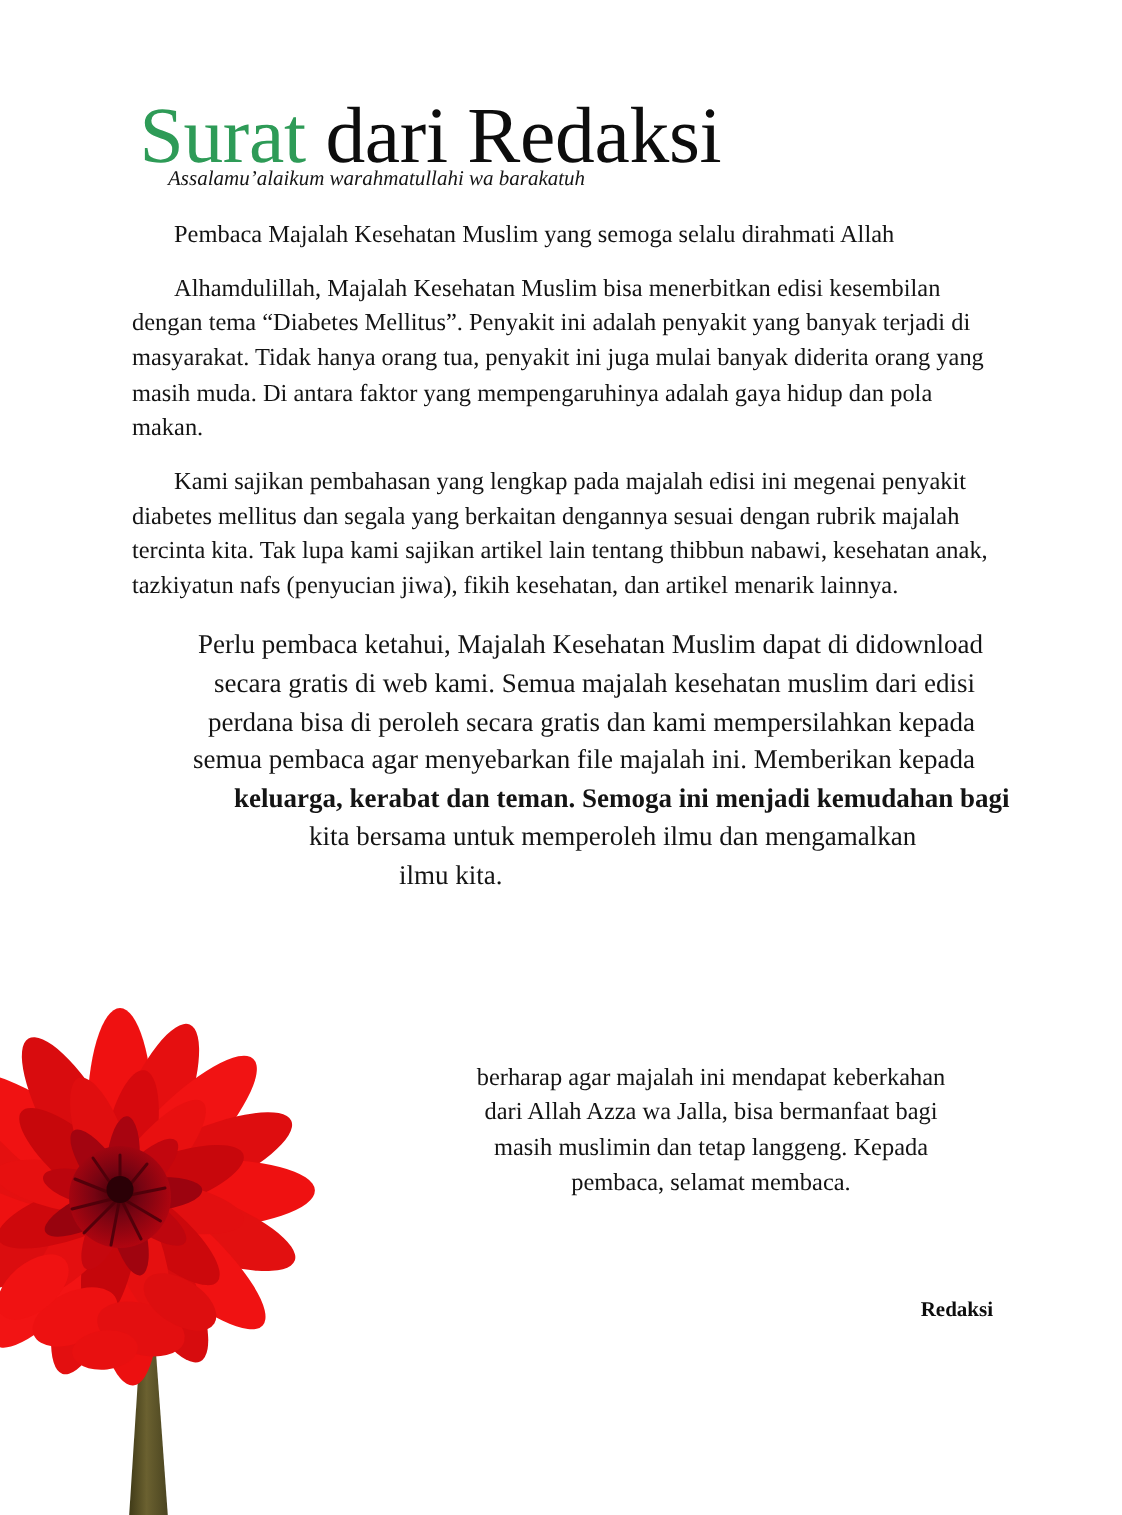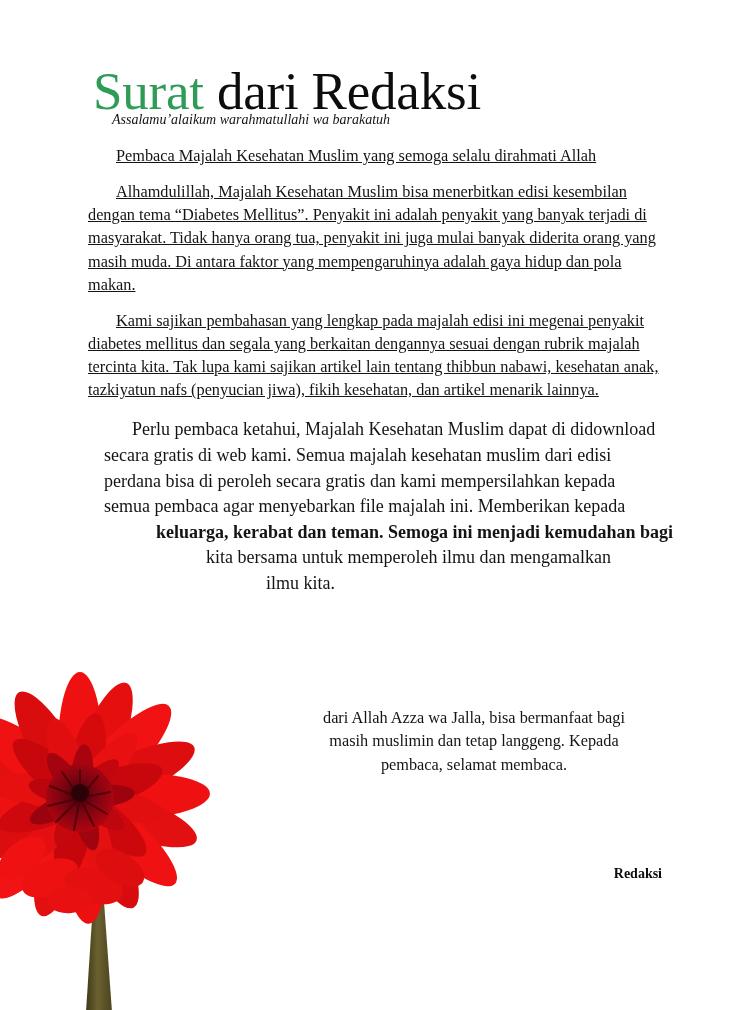--- a/index.html
+++ b/index.html
@@ -57,33 +57,32 @@
     top: 144px;
     width: 578px;
   }
 
   .para {
     font-size: 16.3px;
     line-height: 1.42;
     margin: 0 0 13px 0;
     text-indent: 28px;
     color: #141414;
-    text-decoration: underline;
   }
 
   
   .para-wrap {
     font-size: 18px;
     line-height: 1.42;
     margin: 16px;
     color: #141414;
   }
   .para-wrap .ln { display: block; white-space: nowrap; }
   .para-wrap .ln.i0 { padding-left: 28px; }
-  .para-wrap .ln.i1 { padding-left: 0; }
+  .para-wrap .ln.i1 { padding-left: 0; text-align: right; }
   .para-wrap .ln.i2 { padding-left: 52px; font-weight: bold; }
   .para-wrap .ln.i3 { padding-left: 102px; }
   .para-wrap .ln.i4 { padding-left: 162px; }
 
   
   .closing {
     position: absolute;
     left: 288px;
     top: 706px;
     width: 372px;
@@ -136,20 +135,21 @@
       <span class="ln i1">secara gratis di web kami. Semua majalah kesehatan muslim dari edisi</span>
       <span class="ln i1">perdana bisa di peroleh secara gratis dan kami mempersilahkan kepada</span>
       <span class="ln i1">semua pembaca agar menyebarkan file majalah ini. Memberikan kepada</span>
       <span class="ln i2">keluarga, kerabat dan teman. Semoga ini menjadi kemudahan bagi</span>
       <span class="ln i3">kita bersama untuk memperoleh ilmu dan mengamalkan</span>
       <span class="ln i4">ilmu kita.</span>
     </div>
   </div>
 
   <div class="closing">
+    <span class="ln">berharap agar majalah ini mendapat keberkahan</span>
     <span class="ln">dari Allah Azza wa Jalla, bisa bermanfaat bagi</span>
     <span class="ln">masih muslimin dan tetap langgeng. Kepada</span>
     <span class="ln">pembaca, selamat membaca.</span>
   </div>
 
   <div class="signature">Redaksi</div>
 
   <div class="flower">
     <svg viewBox="0 0 300 390" xmlns="http://www.w3.org/2000/svg" aria-hidden="true">
       <defs>

